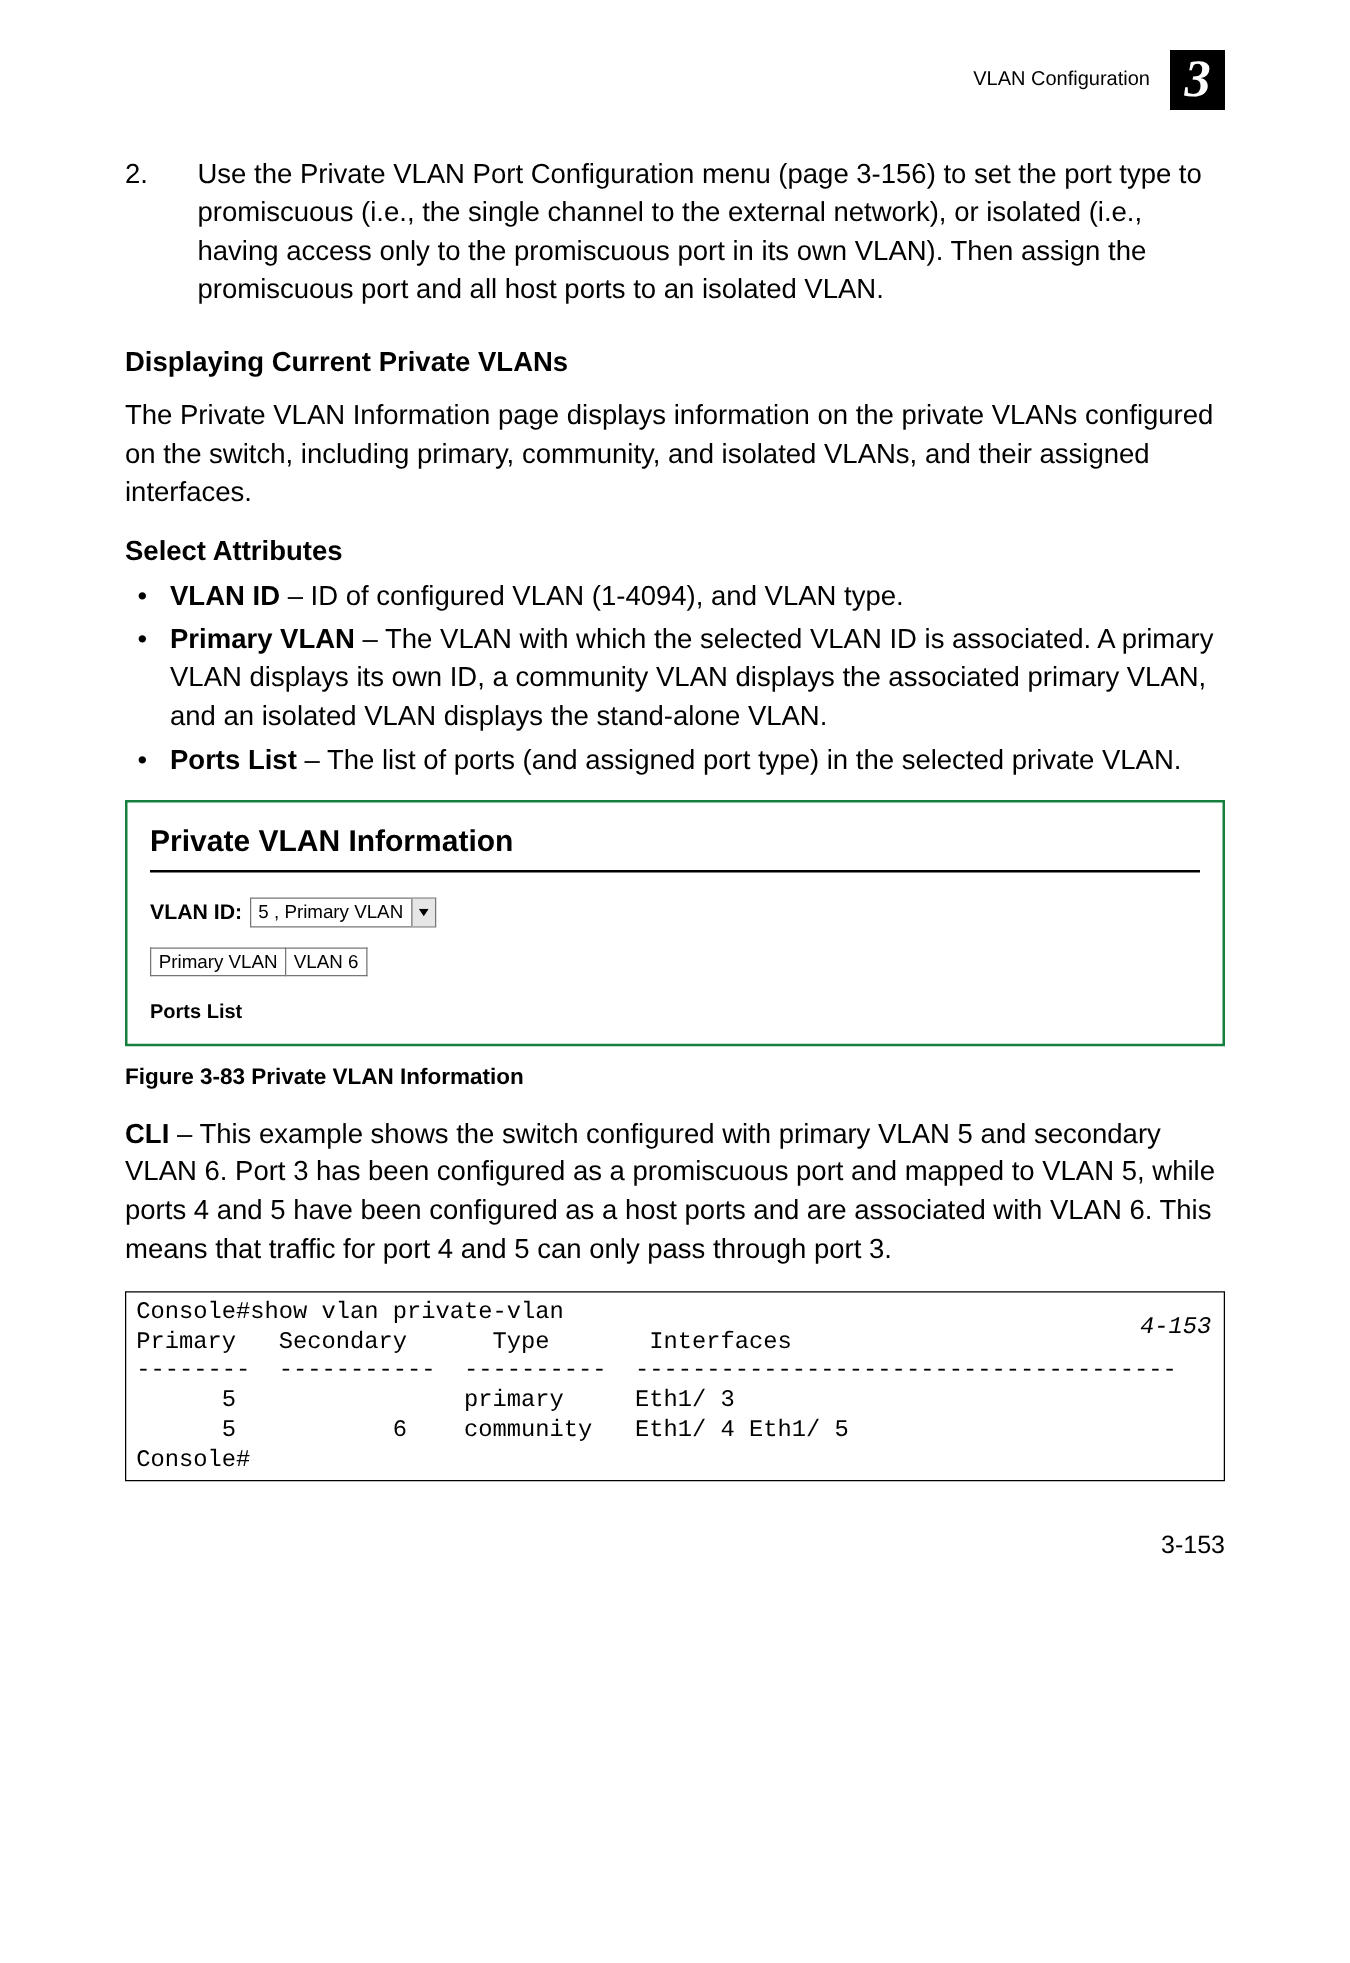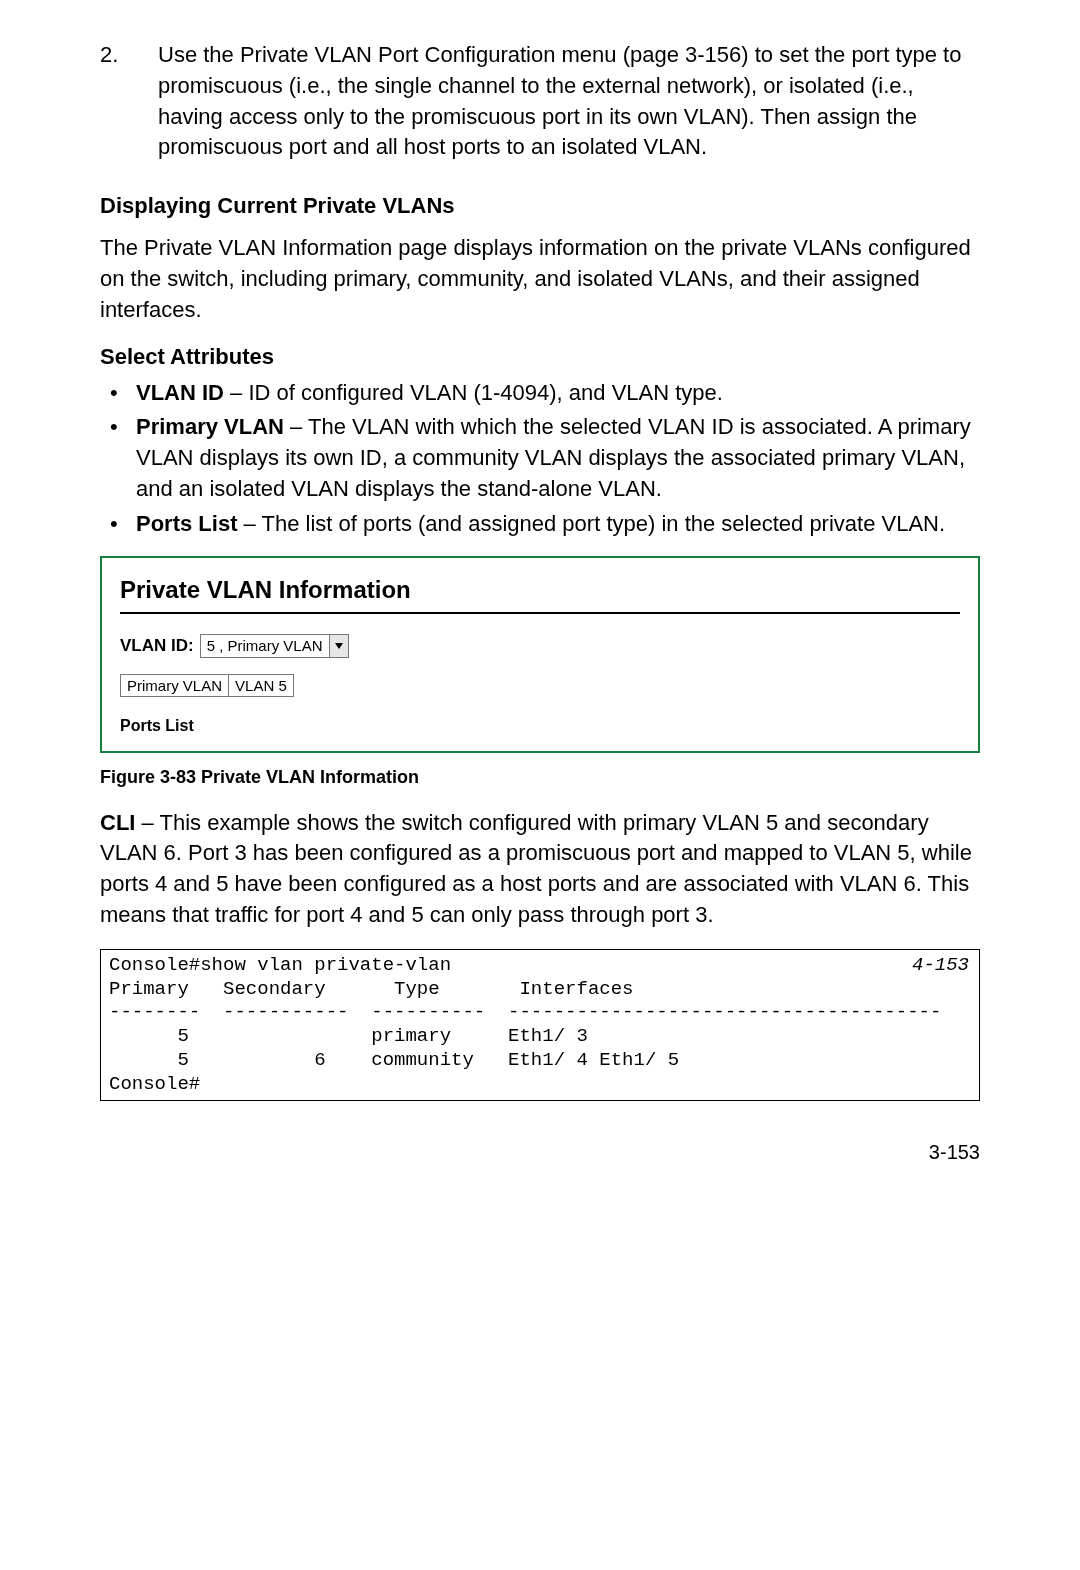--- a/index.html
+++ b/index.html
@@ -146,34 +146,38 @@
     font-size: 19px;
     padding: 4px 8px;
     white-space: pre;
     line-height: 1.25;
     margin-top: 10px;
     position: relative;
   }
   .code-ref {
     position: absolute;
     right: 10px;
-    top: 4px;
+    top: 16px;
     font-style: italic;
   }
   .footer {
     text-align: right;
     font-size: 20px;
     margin-top: 40px;
   }
 </style>
 </head>
 <body>
 
 <div class="page">
 
+  <div class="header">
+    <span>VLAN Configuration</span>
+    <span class="header-num">3</span>
+  </div>
 
   <div class="ol-item">
     <span class="ol-num">2.</span>
     <span>Use the Private VLAN Port Configuration menu (page 3-156) to set the port type to promiscuous (i.e., the single channel to the external network), or isolated (i.e., having access only to the promiscuous port in its own VLAN). Then assign the promiscuous port and all host ports to an isolated VLAN.</span>
   </div>
 
   <div class="h2">Displaying Current Private VLANs</div>
 
   <div class="para">The Private VLAN Information page displays information on the private VLANs configured on the switch, including primary, community, and isolated VLANs, and their assigned interfaces.</div>
 
@@ -209,21 +213,21 @@
                 <path d="M0 0 L8 0 L4 6 Z" fill="#000"></path>
               </svg>
           </span>
         </span>
       </div>
 
       <table class="small-table">
         <tbody>
             <tr>
           <td>Primary VLAN</td>
-          <td>VLAN 5</td>
+          <td>VLAN 6</td>
         </tr>
       </tbody>
         </table>
 
       <div class="ports-label">Ports List</div>
     </div>
   </div>
 
   <div class="fig-caption">Figure 3-83  Private VLAN Information</div>
 

